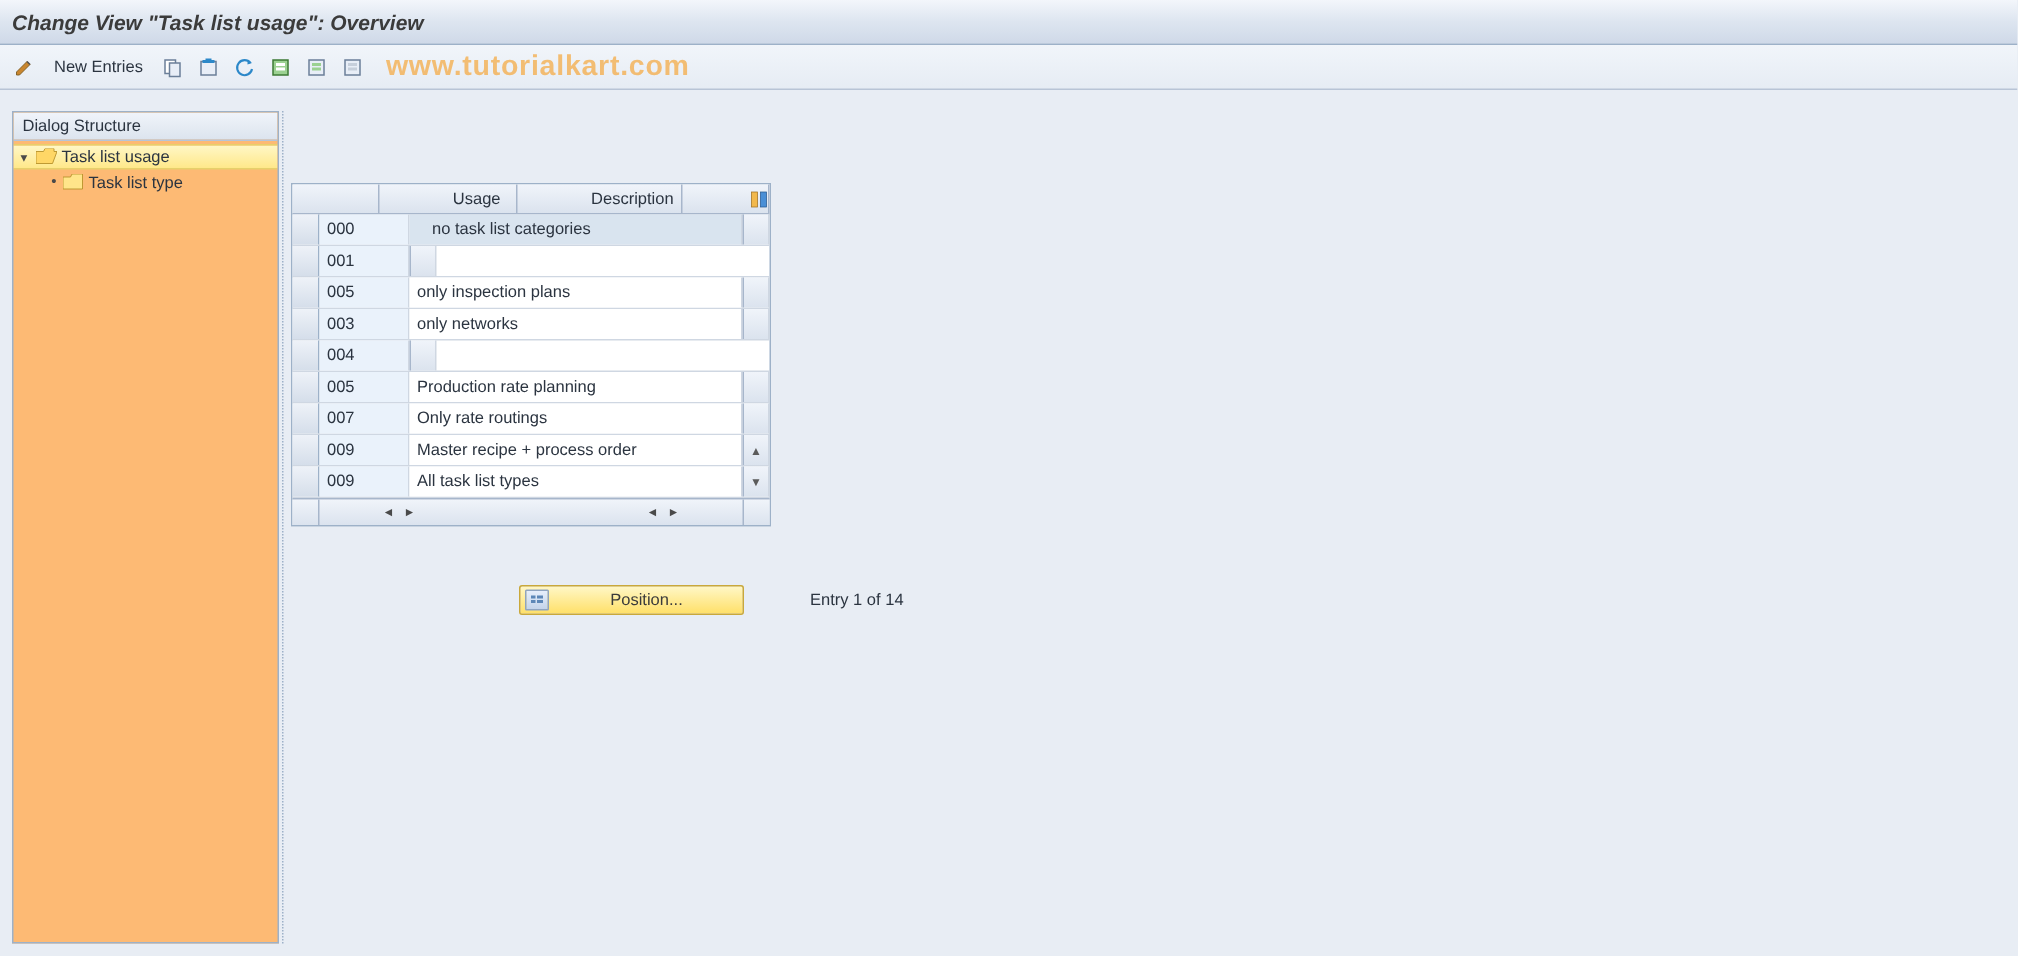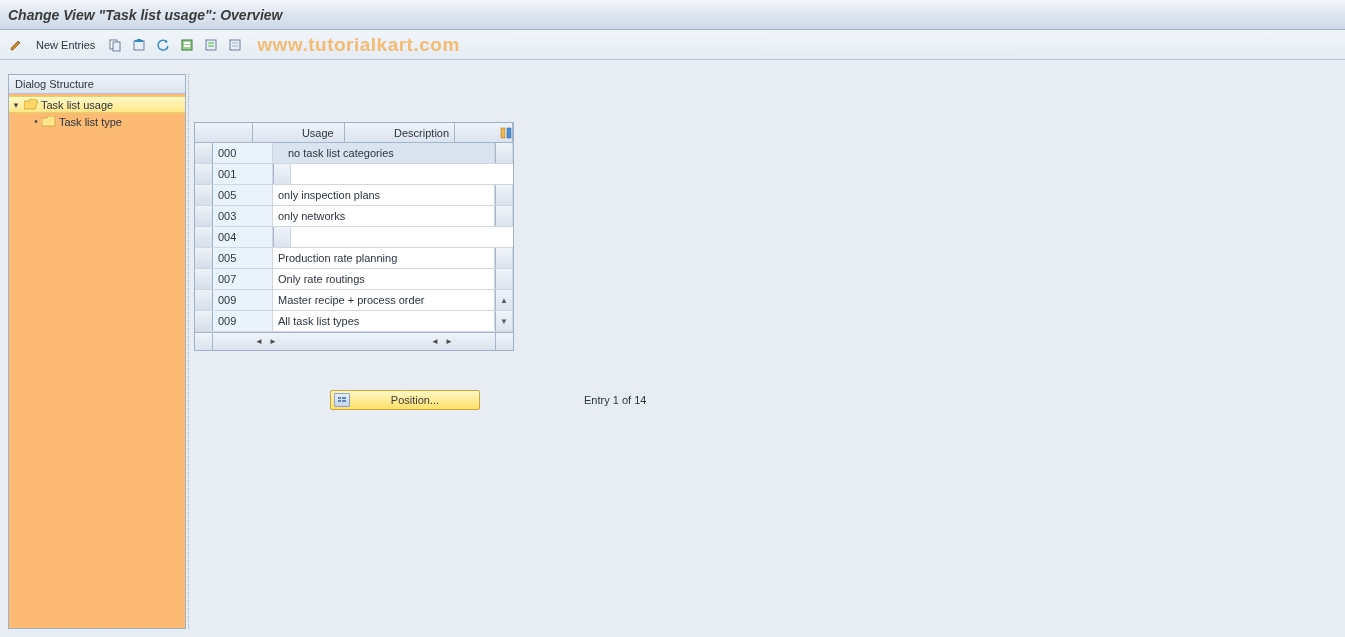--- a/index.html
+++ b/index.html
@@ -186,25 +186,25 @@
   .tfoot .hnav {
     flex:1; display:flex; justify-content:space-between; padding:0 40px 0 40px;
   }
   .hnav .grp { display:flex; gap:2px; }
   .hnav .nav-btn { width:12px; height:12px; display:inline-flex; align-items:center; justify-content:center; font-size:8px; color:#4a4a4a; cursor:pointer; }
   .tfoot .spacer-cfg { width:18px; border-left:1px solid #a7b6cb; height:100%; }
 
   
   .foot-area {
     position: absolute;
-    left: 144px;
+    left: 160px;
     top: 330px;
     display: flex;
     align-items: center;
-    gap: 104px;
+    gap: 44px;
   }
   .position-btn {
     width: 150px;
     height: 20px;
     background: linear-gradient(to bottom, #fff7c6, #ffe069);
     border: 1px solid #c9a83a;
     border-radius: 2px;
     display: flex;
     align-items: center;
     padding: 0 3px;

